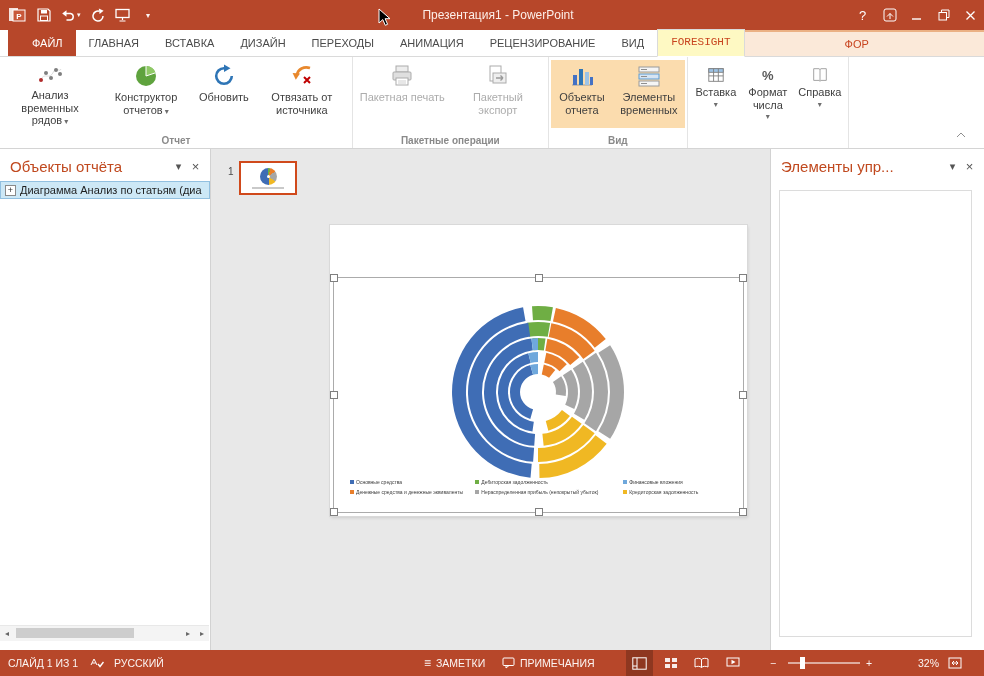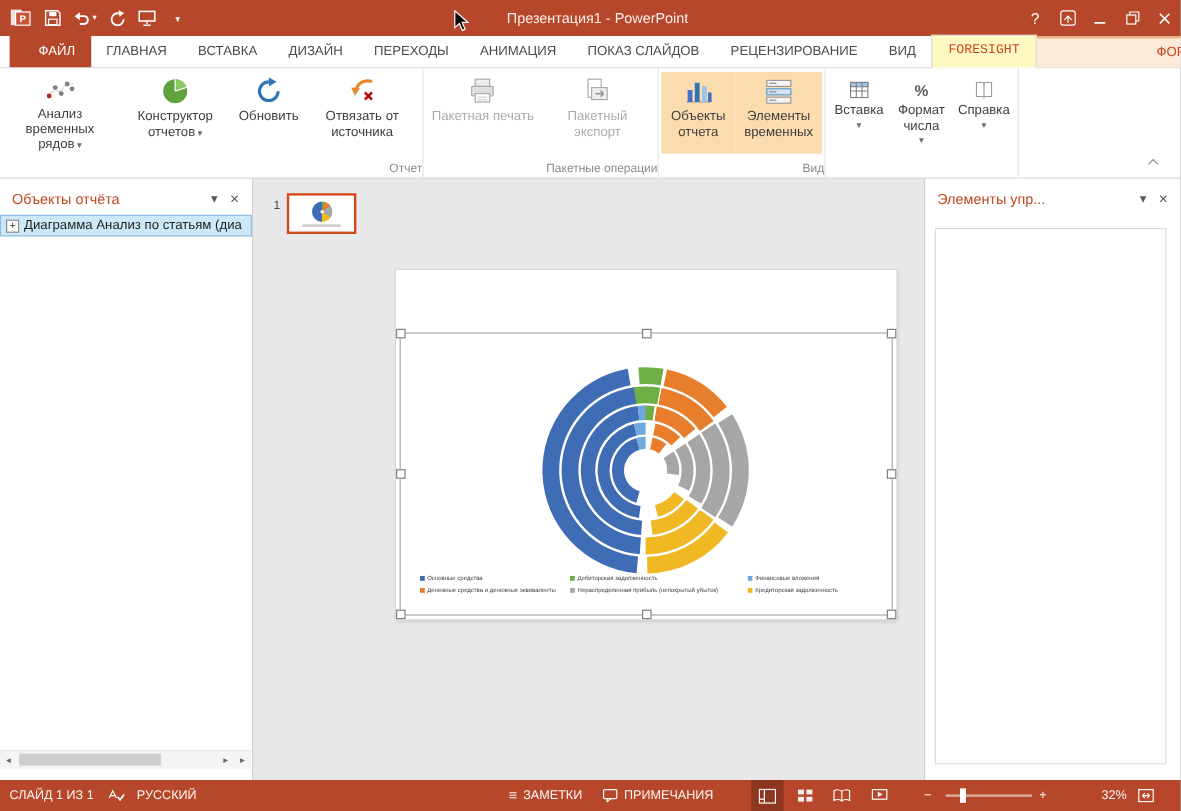--- a/index.html
+++ b/index.html
@@ -25,42 +25,42 @@
   .tab-active{color:var(--tab-active-text,#C8441F);background:#fef9c3;border:1px solid #DADADA;
               border-bottom:1px solid #fff;height:26px;line-height:24px;margin-bottom:-1px;font-family:Liberation Mono, monospace;}
   .tab-contextual{flex:1;background:#FBE9D9;color:var(--tab-active-text,#C8441F);
                   border-top:2px solid #EBB184;height:24px;line-height:24px;padding-left:100px;}
 
   
   .ribbon{position:absolute;top:57px;left:0;right:0;height:91px;background:#fff;
           border-bottom:1px solid #D4D4D4;display:flex;align-items:flex-start;}
   .rgroup{position:relative;height:88px;display:flex;align-items:flex-start;
           padding:3px 2px 0 2px;border-right:1px solid #E4E4E4;}
-  .rgroup-label{position:absolute;bottom:2px;left:0;right:0;text-align:right;
-                font-size:10px;color:#8A8A8A;white-space:nowrap;}
+  .rgroup-label{position:absolute;bottom:2px;left:0;right:0;text-align:center;
+                font-size:10px;color:#8A8A8A;white-space:nowrap;font-weight:bold;}
   .btn-large{display:flex;flex-direction:column;align-items:center;max-width:96px;min-width:48px;
              padding:2px 5px;height:68px;box-sizing:border-box;}
   .btn-large .icn{height:28px;display:flex;align-items:center;justify-content:center;}
   .btn-label{margin-top:1px;font-size:11px;line-height:12.5px;color:#3F3F3F;text-align:center;}
   .btn-large.active{background:var(--toggle-active-bg,#FBDCAE);}
   .btn-large.disabled .btn-label{color:#ACACAC;text-align:center;}
   .dd{font-size:8px;color:#6E6E6E;margin-left:2px;}
   .btn-small{display:flex;flex-direction:column;align-items:center;width:52px;padding-top:5px;}
   .btn-small .icn{height:20px;display:flex;align-items:center;justify-content:center;}
   .btn-small .btn-label{margin-top:1px;}
   .btn-small .dd{display:block;margin:1px 0 0 0;}
   .ribbon-collapse{position:absolute;right:14px;bottom:6px;width:18px;height:14px;
                    display:flex;align-items:center;justify-content:center;}
 
   
   .panel{position:absolute;background:#fff;}
   #panel-left{top:149px;left:0;width:211px;height:501px;border-right:1px solid #D2D2D2;box-sizing:border-box;}
   #panel-right{top:149px;left:770px;width:214px;height:501px;border-left:1px solid #D2D2D2;box-sizing:border-box;}
   .panel-header{display:flex;align-items:center;padding:9px 6px 5px 10px;}
-  .panel-title{font-size:12px;color:var(--panel-title,#C0491F);flex:1;white-space:nowrap;overflow:hidden;}
+  .panel-title{font-size:15px;color:var(--panel-title,#C0491F);flex:1;white-space:nowrap;overflow:hidden;}
   .panel-btn{width:17px;text-align:center;color:#555;font-size:11px;cursor:default;}
   .tree-item{height:16px;line-height:16px;margin-top:1px;background:var(--tree-selection-bg,#CDE8F6);
              border:1px solid var(--tree-selection-border,#92C0E0);font-size:11px;color:#1E1E1E;
              display:flex;align-items:center;padding-left:4px;white-space:nowrap;overflow:hidden;}
   .expander{width:9px;height:9px;border:1px solid #8A8A8A;background:#fff;font-size:9px;line-height:8px;
             text-align:center;color:#333;margin-right:4px;flex:none;}
   .hscroll{position:absolute;left:0;right:1px;bottom:9px;height:15px;background:#F4F4F4;
            border-top:1px solid #E8E8E8;display:flex;align-items:center;}
   .hs-arrow{width:14px;text-align:center;font-size:8px;color:#666;}
   .hs-track{flex:1;position:relative;height:100%;}
@@ -174,21 +174,20 @@
     </div>
   </div>
 
   <div class="tabrow">
     <span class="tab tab-file">ФАЙЛ</span>
     <span class="tab">ГЛАВНАЯ</span>
     <span class="tab">ВСТАВКА</span>
     <span class="tab">ДИЗАЙН</span>
     <span class="tab">ПЕРЕХОДЫ</span>
     <span class="tab">АНИМАЦИЯ</span>
-    <span class="tab">ПОКАЗ СЛАЙДОВ</span>
     <span class="tab">РЕЦЕНЗИРОВАНИЕ</span>
     <span class="tab">ВИД</span>
     <span class="tab tab-active">FORESIGHT</span>
     <span class="tab tab-contextual">ФОР</span>
   </div>
 
   <div class="ribbon">
 
     <div class="rgroup">
       <div class="btn-large">

